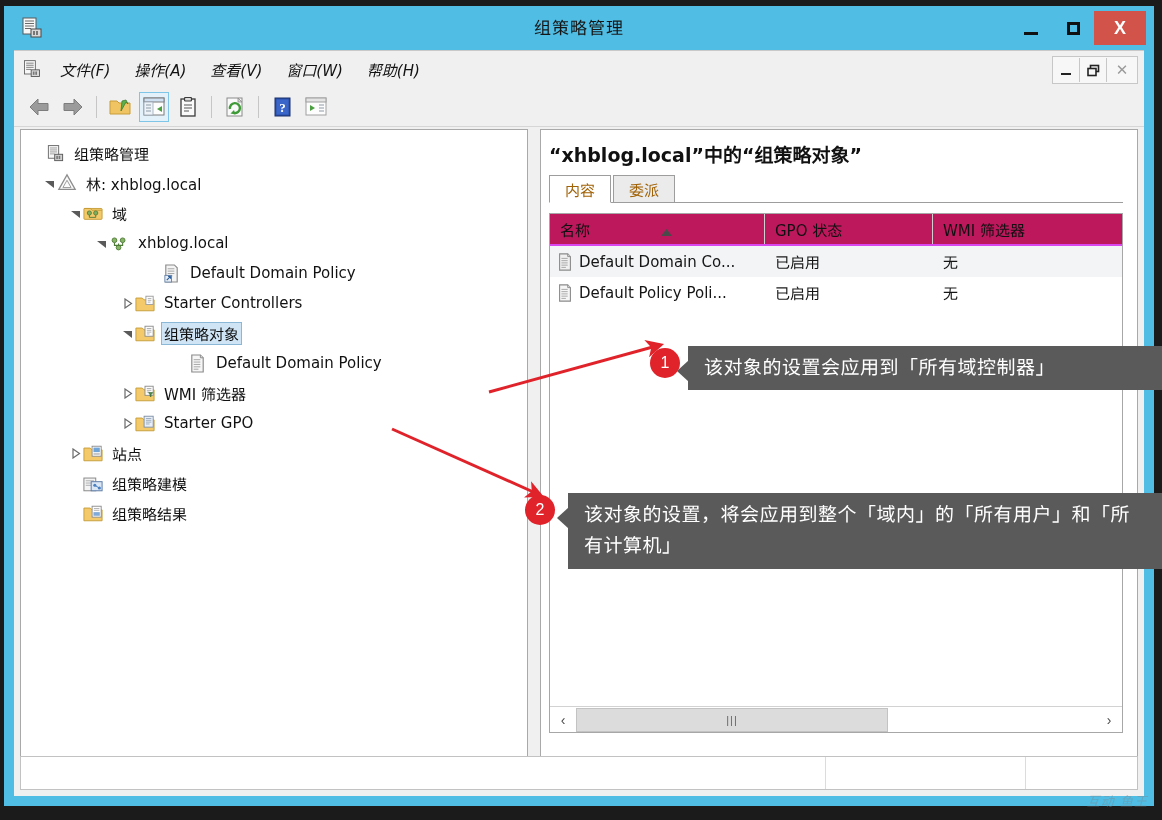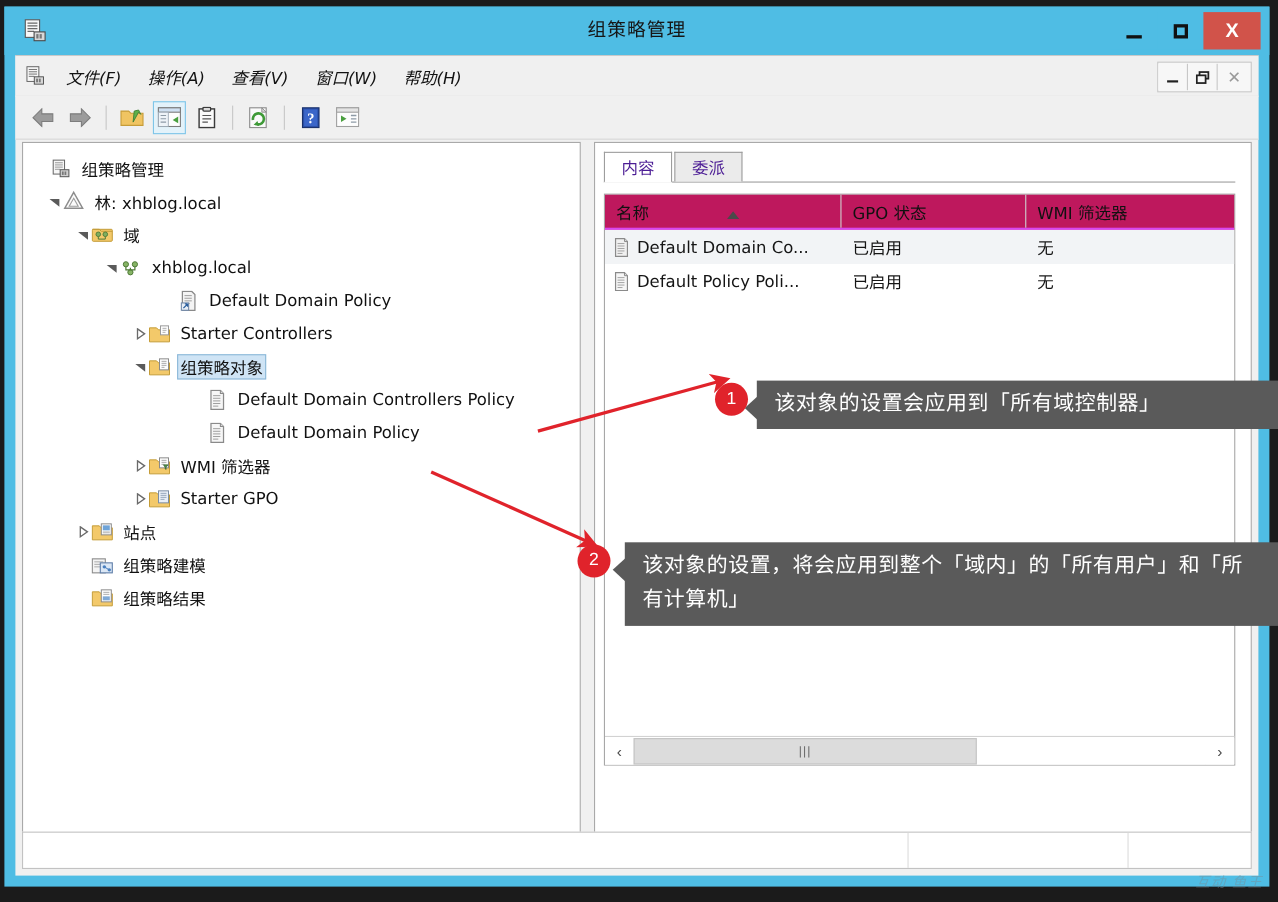--- a/index.html
+++ b/index.html
@@ -296,21 +296,21 @@
     box-sizing: border-box;
   }
   .tab {
     height: 27px;
     min-width: 62px;
     padding: 0 12px;
     display: flex;
     align-items: center;
     justify-content: center;
     font-size: 15px;
-    color: #4c1d95;
+    color: #a16207;
     background: #ebebeb;
     border: 1px solid #9d9d9d;
     border-bottom: none;
     margin-right: 2px;
     cursor: default;
     box-sizing: border-box;
     font-family: Liberation Serif, serif;
   }
   .tab.selected {
     background: #ffffff;
@@ -748,31 +748,20 @@
               <span class="ticon">
                 <svg width="20" height="19" viewBox="0 0 22 20">
                   <path d="M1 4 h7 l2 2 h11 v12 h-20 z" fill="#f3c96a" stroke="#c49c37" stroke-width="1"></path>
                   <rect x="11" y="2" width="9" height="11" fill="#fdfdfd" stroke="#8a8a8a" stroke-width="1"></rect>
                   <path d="M13 4.5h5M13 6.5h5M13 8.5h5M13 10.5h3" stroke="#a0a0a0" stroke-width="0.9"></path>
                 </svg>
               </span>
               <span class="tlabel">组策略对象</span>
             </div>
 
-            <div class="tnode" style="padding-left:144px">
-              <span class="tarrow"></span>
-              <span class="ticon">
-                <svg width="19" height="19" viewBox="0 0 20 20">
-                  <path d="M4 1 h9 l3 3 v15 h-12 z" fill="#f6f6f6" stroke="#8a8a8a" stroke-width="1.2"></path>
-                  <path d="M13 1 v3 h3" fill="#dcdcdc" stroke="#8a8a8a" stroke-width="1"></path>
-                  <path d="M6 6h7M6 8.5h7M6 11h7M6 13.5h7M6 16h5" stroke="#9a9a9a" stroke-width="0.9"></path>
-                </svg>
-              </span>
-              <span class="tlabel">Default Domain Controllers Policy</span>
-            </div>
 
             <div class="tnode" style="padding-left:144px">
               <span class="tarrow"></span>
               <span class="ticon">
                 <svg width="19" height="19" viewBox="0 0 20 20">
                   <path d="M4 1 h9 l3 3 v15 h-12 z" fill="#f6f6f6" stroke="#8a8a8a" stroke-width="1.2"></path>
                   <path d="M13 1 v3 h3" fill="#dcdcdc" stroke="#8a8a8a" stroke-width="1"></path>
                   <path d="M6 6h7M6 8.5h7M6 11h7M6 13.5h7M6 16h5" stroke="#9a9a9a" stroke-width="0.9"></path>
                 </svg>
               </span>
@@ -856,20 +845,21 @@
               </span>
               <span class="tlabel">组策略结果</span>
             </div>
 
           </div>
         </div>
 
         <div class="splitter"></div>
 
         <div class="detail-pane">
+          <div class="detail-title">“xhblog.local”中的“组策略对象”</div>
 
           <div class="tabs">
             <div class="tab selected">内容</div>
             <div class="tab">委派</div>
           </div>
 
           <div class="list-wrap">
             <div class="list-head">
               <div class="lh-cell c1">
                 <span>名称</span>

